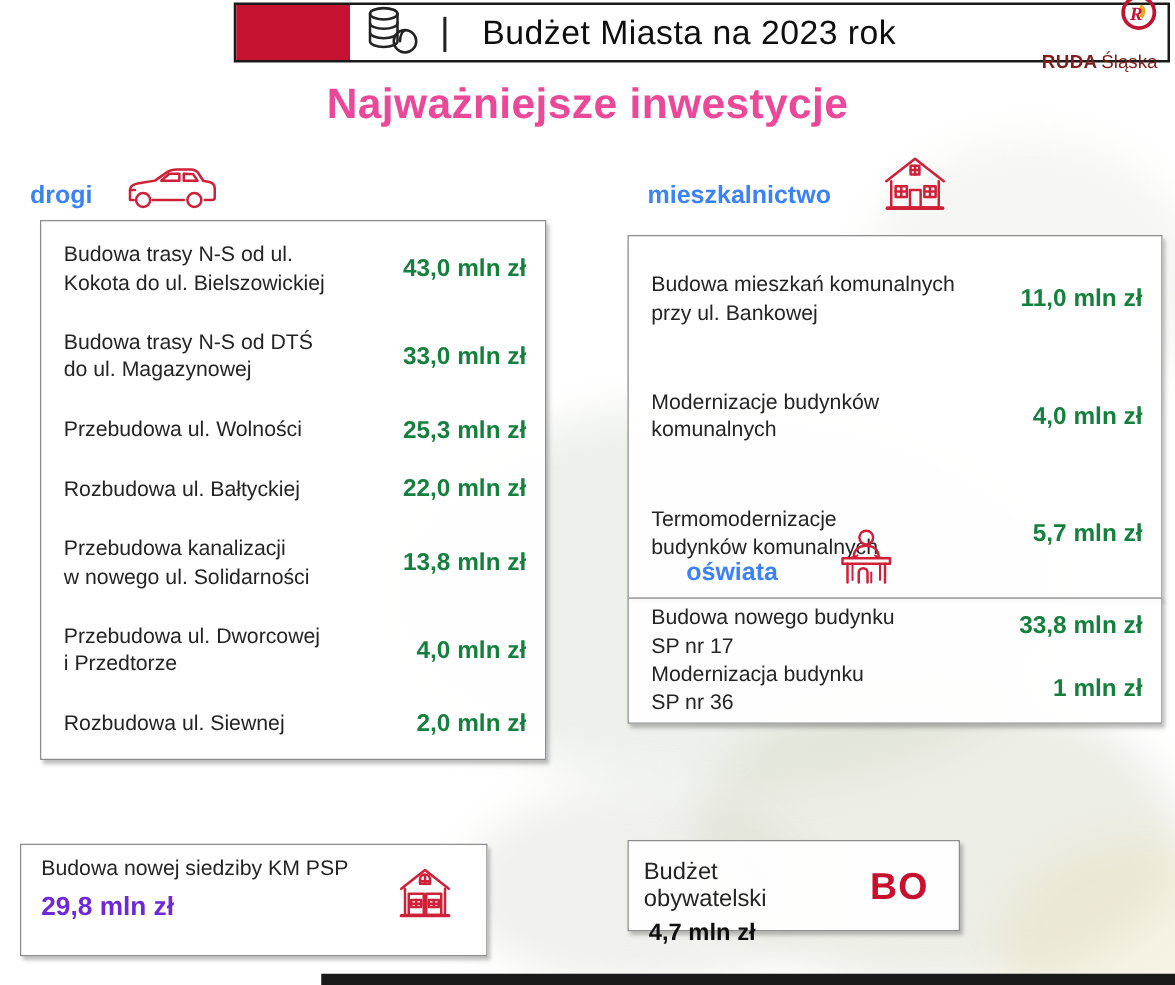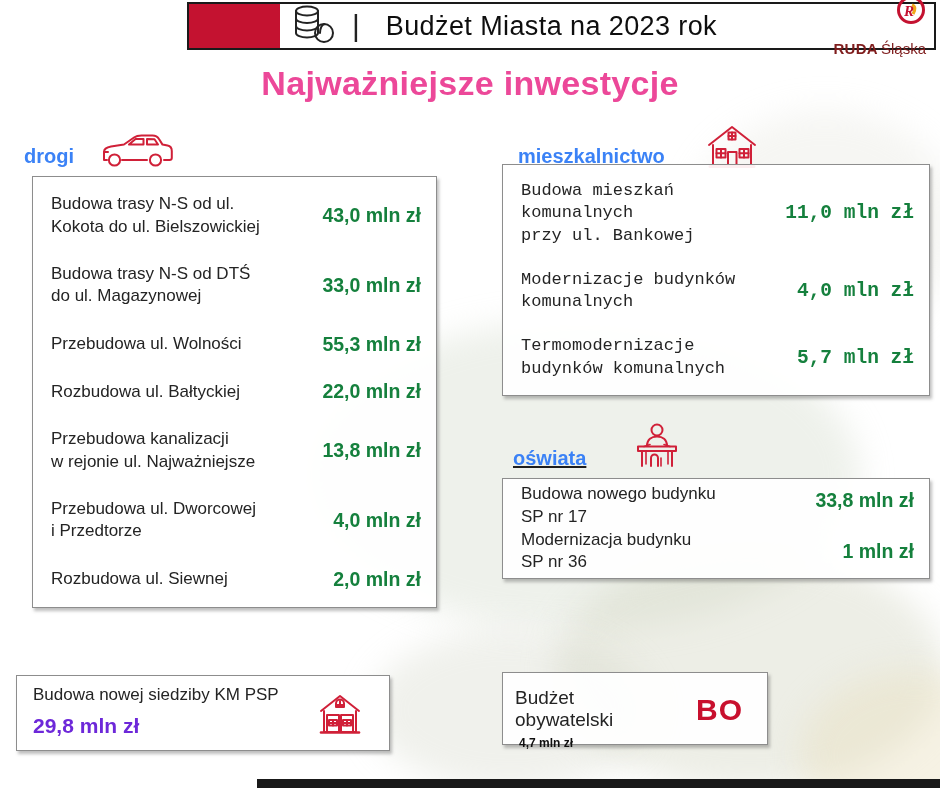--- a/index.html
+++ b/index.html
@@ -36,52 +36,52 @@
     font-size:34px;font-weight:bold;color:#ec4899;letter-spacing:.3px;
   }
 
   
   .section-head{position:absolute;display:flex;align-items:flex-end;}
   .section-label{font-size:20px;font-weight:bold;color:#3b82f6;line-height:1;margin-bottom:4px;}
   #head-drogi{left:24px;top:132px;height:38px;}
   #head-drogi svg{margin-left:26px;}
   #head-mieszk{left:518px;top:126px;height:44px;}
   #head-mieszk svg{margin-left:38px;}
-  #head-oswiata{left:513px;top:422px;height:50px;text-decoration:underline;}
+  #head-oswiata{left:549px;top:422px;height:50px;}
   #head-oswiata svg{margin-left:46px;}
 
   
   .inv-box{
     position:absolute;background:rgba(255,255,255,.93);
     border:1px solid #8d8d8d;box-shadow:2px 3px 3px rgba(70,70,70,.35);
     display:flex;flex-direction:column;justify-content:space-around;
     box-sizing:border-box;padding:4px 0;
   }
   #box-drogi{left:4px;top:176px;width:405px;height:432px;margin-left:28px;}
-  #box-mieszk{left:502px;top:164px;width:428px;height:232px;font-family:Liberation Mono, monospace;}
+  #box-mieszk{left:502px;top:188px;width:428px;height:291px;}
   #box-oswiata{left:502px;top:478px;width:428px;height:101px;}
   .inv-row{display:flex;align-items:center;justify-content:space-between;padding:0 15px 0 18px;}
   .inv-label{font-size:17px;color:#242424;line-height:1.32;white-space:pre-line;}
   .inv-value{font-size:19.5px;font-weight:bold;color:#15803d;white-space:nowrap;margin-left:10px;}
   .val-top{align-self:flex-start;margin-top:6px;}
 
   
   .small-box{
     position:absolute;background:rgba(255,255,255,.93);
     border:1px solid #8d8d8d;box-shadow:2px 3px 3px rgba(70,70,70,.35);box-sizing:border-box;
   }
-  #box-psp{left:16px;top:675px;width:374px;height:76px;padding:9px 14px 0 16px;}
+  #box-psp{left:16px;top:675px;width:374px;height:90px;padding:9px 14px 0 16px;}
   #box-psp .psp-label{font-size:17px;color:#242424;}
   #box-psp .psp-value{font-size:21px;font-weight:bold;color:#6d28d9;margin-top:9px;}
   #box-psp svg{position:absolute;right:26px;top:17px;}
   #box-bo{left:502px;top:672px;width:266px;height:73px;padding:14px 24px 0 12px;}
   .bo-top{display:flex;align-items:center;}
   .bo-label{font-size:19px;color:#242424;}
   .bo-badge{font-size:30px;font-weight:bold;color:#c8102e;letter-spacing:1px;margin-left:22px;line-height:.9;}
-  .bo-value{font-size:12px;font-weight:bold;color:#0f0f0f;margin-top:5px;margin-left:4px;}
+  .bo-value{font-size:19px;font-weight:bold;color:#0f0f0f;margin-top:5px;margin-left:4px;}
 
   .bottom-bar{position:absolute;left:257px;top:779px;width:683px;height:9px;background:#191919;}
 
   .ic{stroke:#d02038;fill:none;stroke-width:2;stroke-linecap:round;stroke-linejoin:round;}
   .ic-k{stroke:#222;fill:none;stroke-width:2;stroke-linecap:round;stroke-linejoin:round;}
 </style>
 </head>
 <body>
 
 <div class="page">
@@ -142,29 +142,29 @@
 Kokota do ul. Bielszowickiej</div>
       <div class="inv-value">43,0 mln zł</div>
     </div>
     <div class="inv-row">
       <div class="inv-label">Budowa trasy N-S od DTŚ
 do ul. Magazynowej</div>
       <div class="inv-value">33,0 mln zł</div>
     </div>
     <div class="inv-row">
       <div class="inv-label">Przebudowa ul. Wolności</div>
-      <div class="inv-value">55,3 mln zł</div>
+      <div class="inv-value">25,3 mln zł</div>
     </div>
     <div class="inv-row">
       <div class="inv-label">Rozbudowa ul. Bałtyckiej</div>
       <div class="inv-value">22,0 mln zł</div>
     </div>
     <div class="inv-row">
       <div class="inv-label">Przebudowa kanalizacji
-w rejonie ul. Najważniejsze</div>
+w nowego ul. Solidarności</div>
       <div class="inv-value">13,8 mln zł</div>
     </div>
     <div class="inv-row">
       <div class="inv-label">Przebudowa ul. Dworcowej
 i Przedtorze</div>
       <div class="inv-value">4,0 mln zł</div>
     </div>
     <div class="inv-row">
       <div class="inv-label">Rozbudowa ul. Siewnej</div>
       <div class="inv-value">2,0 mln zł</div>

